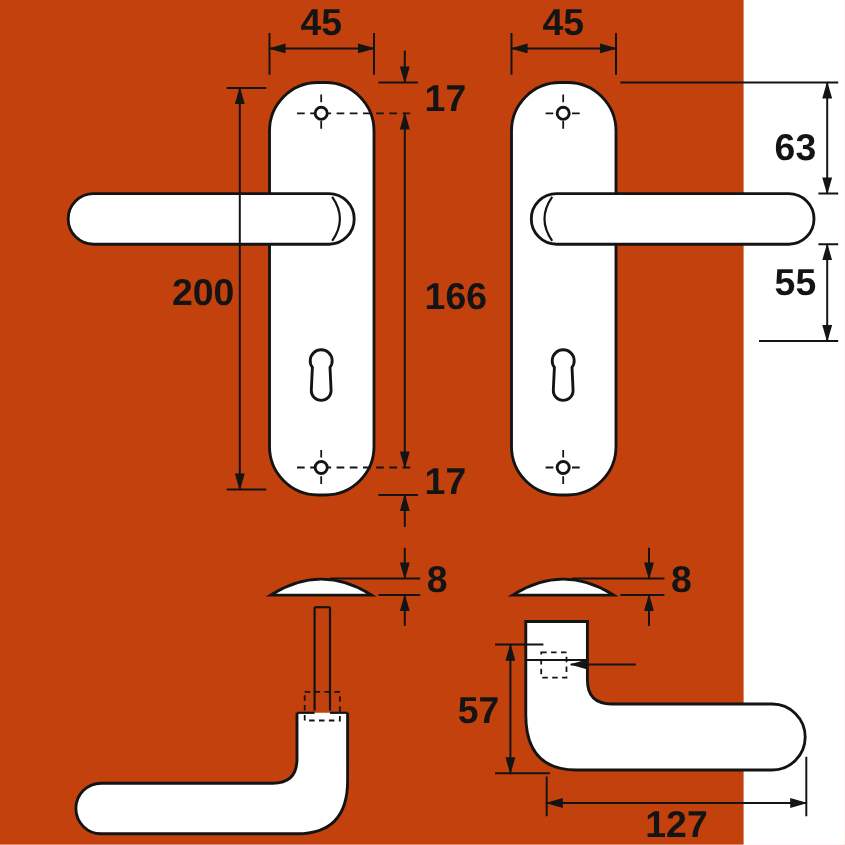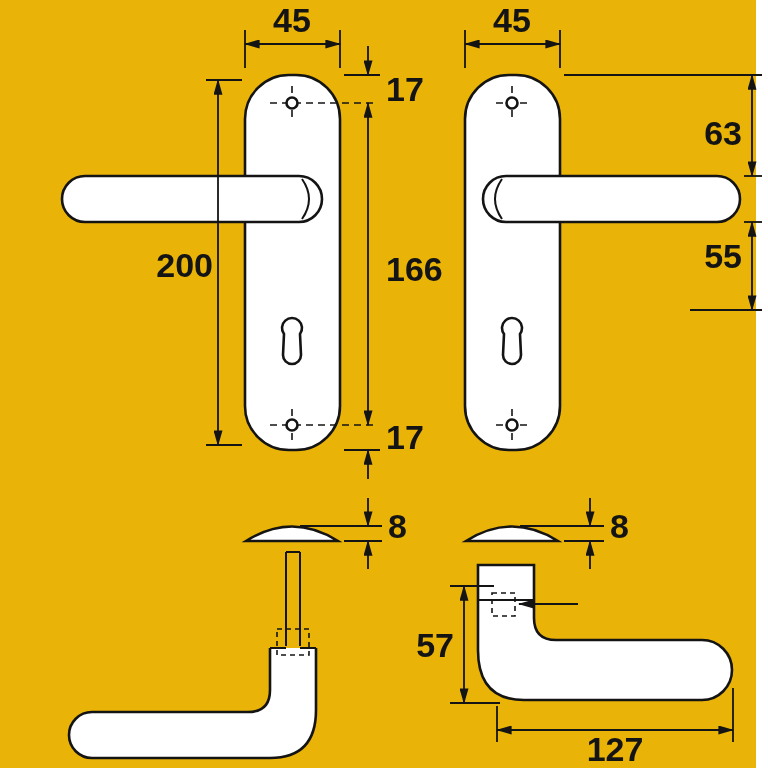--- a/index.html
+++ b/index.html
@@ -1,16 +1,16 @@
 <!DOCTYPE html>
 <html><head>
 <meta charset="utf-8">
 <style>
   html,body{margin:0;padding:0;background:#ffffff;width:768px;height:768px;overflow:hidden;}
-  .canvas{width:756px;height:768px;background:#eab308;}
+  .canvas{width:676px;height:768px;background:#c2410c;}
   svg text{font:700 34px "Liberation Sans", sans-serif;fill:#141414;}
   .outline{fill:#ffffff;stroke:#141414;stroke-width:2.6;}
   .thin{fill:none;stroke:#141414;stroke-width:2;}
   .dim{fill:none;stroke:#141414;stroke-width:1.8;}
   .ext{fill:none;stroke:#141414;stroke-width:1.8;}
   .dash{fill:none;stroke:#141414;stroke-width:1.6;stroke-dasharray:7 5;}
   .hid{fill:none;stroke:#141414;stroke-width:1.6;stroke-dasharray:5 4;}
 </style>
 </head>
 <body>

